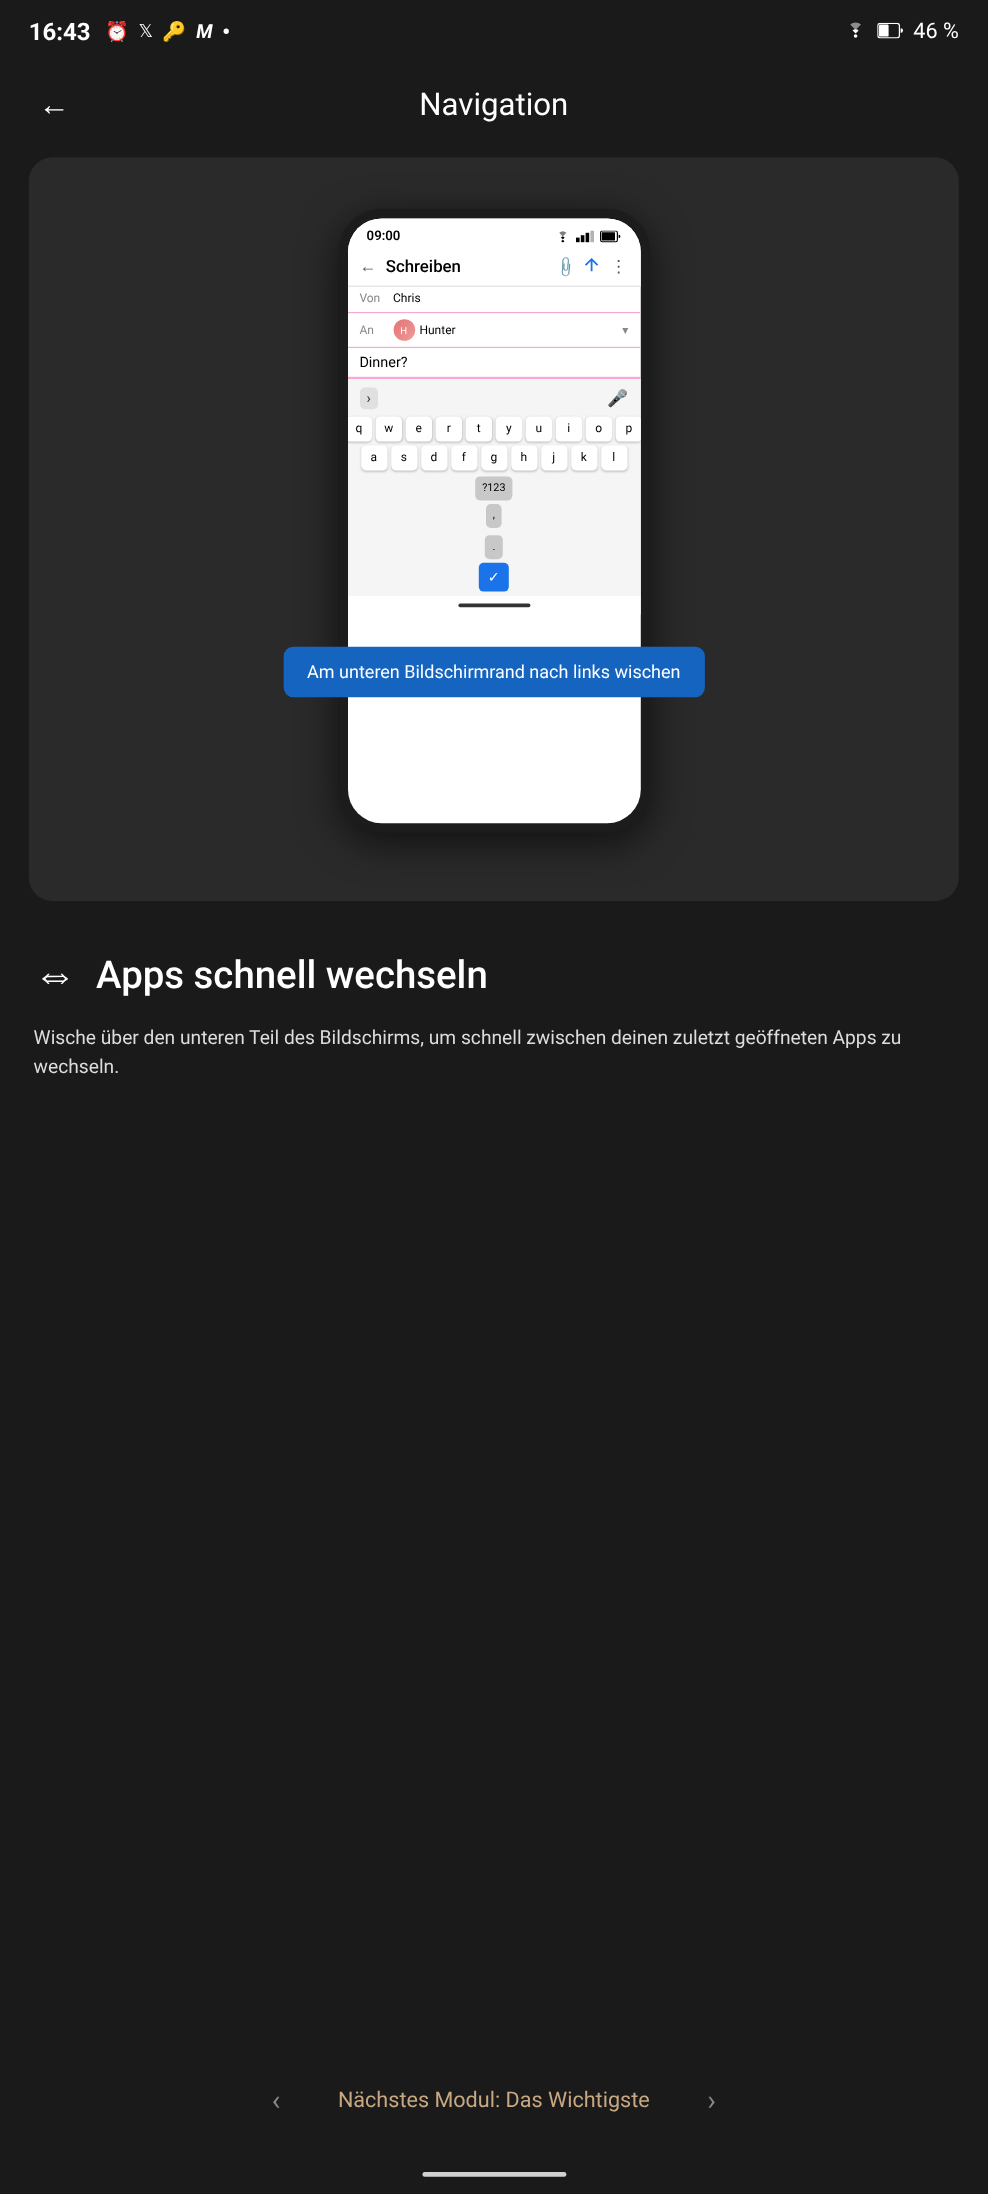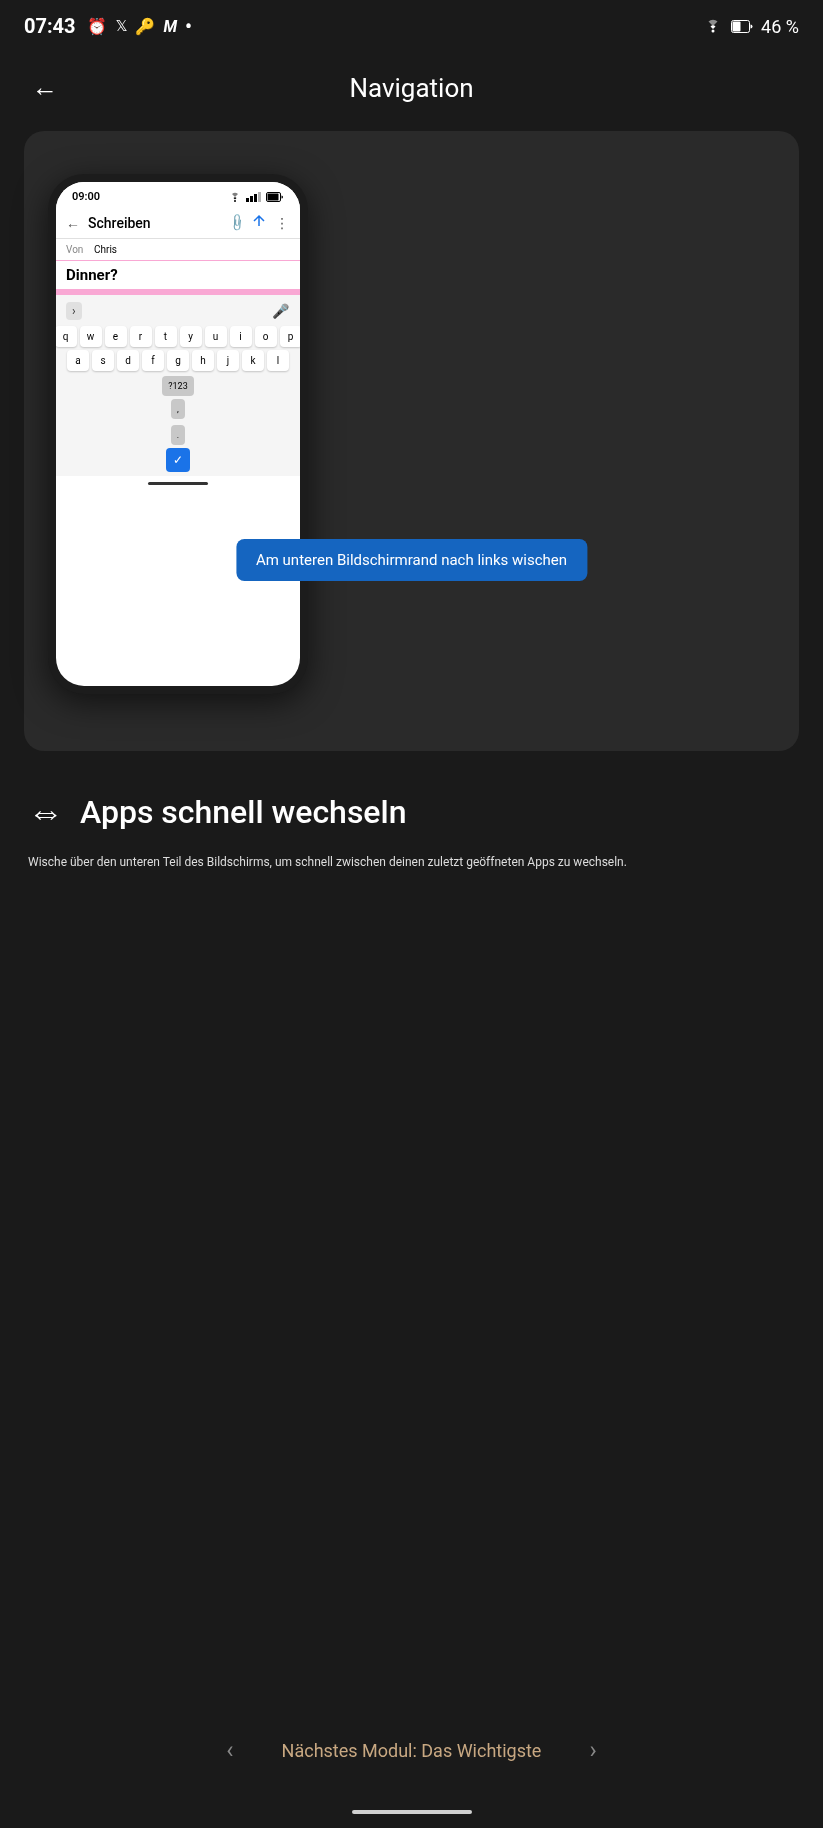--- a/index.html
+++ b/index.html
@@ -71,21 +71,21 @@
       font-weight: 400;
     }
 
     
     .demo-container {
       margin: 0 24px 32px 24px;
       background-color: #2a2a2a;
       border-radius: 20px;
       padding: 16px 24px 30px 24px;
       display: flex;
-      justify-content: flex-start;
+      justify-content: center;
       align-items: center;
       position: relative;
       min-height: 620px;
     }
 
     
     .phone-mockup {
       width: 260px;
       height: 520px;
       background-color: #1c1c1c;
@@ -190,24 +190,24 @@
     }
 
     .chevron-down {
       margin-left: auto;
       font-size: 10px;
       color: #888;
     }
 
     .email-subject {
       padding: 5px 10px;
-      border-bottom: 6px solid #f9a8d4;
-      font-size: 15px;
-      color: #000;
-      font-weight: 700;
+      border-bottom: 2px solid #f9a8d4;
+      font-size: 12px;
+      color: #000;
+      font-weight: 400;
     }
 
     .email-body {
       padding: 8px 10px;
       font-size: 10px;
       color: #000;
       flex: 1;
       line-height: 1.4;
     }
 
@@ -352,21 +352,21 @@
       color: #ffffff;
     }
 
     .feature-title {
       font-size: 32px;
       font-weight: 500;
       color: #ffffff;
     }
 
     .feature-description {
-      font-size: 12px;
+      font-size: 16px;
       line-height: 1.5;
       color: #dddddd;
       margin-bottom: 36px;
     }
 
     .settings-button {
       display: block;
       width: 100%;
       padding: 22px;
       background-color: #f5c9a8;
@@ -418,21 +418,21 @@
       background: #ffffff;
       border-radius: 3px;
       opacity: 0.8;
     }
   </style>
 </head>
 <body>
 
 <div class="status-bar">
   <div class="status-left">
-    <span class="status-time">07:43</span>
+    <span class="status-time">16:43</span>
     <div class="status-icons">
 
       <span>⏰</span>
 
       <span style="font-size:15px;">𝕏</span>
 
       <span>🔑</span>
 
       <span style="font-size:16px; font-weight:bold; font-style:italic; color:white;">M</span>
       <span style="font-size:20px; line-height:0.5;">•</span>
@@ -503,20 +503,26 @@
           </span>
           <span style="font-size:14px; color:#555; letter-spacing:1px;">⋮</span>
         </div>
       </div>
 
       <div class="email-field">
         <span class="email-field-label">Von</span>
         <span class="email-field-value">Chris</span>
       </div>
 
+      <div class="email-field">
+        <span class="email-field-label">An</span>
+        <div class="avatar-small">H</div>
+        <span class="email-field-value">Hunter</span>
+        <span class="chevron-down">▾</span>
+      </div>
 
       <div class="email-subject">Dinner?</div>
 
 
       <div class="keyboard-area">
 
         <div class="keyboard-toolbar">
           <span class="keyboard-arrow">›</span>
           <span class="keyboard-mic">🎤</span>
         </div>

